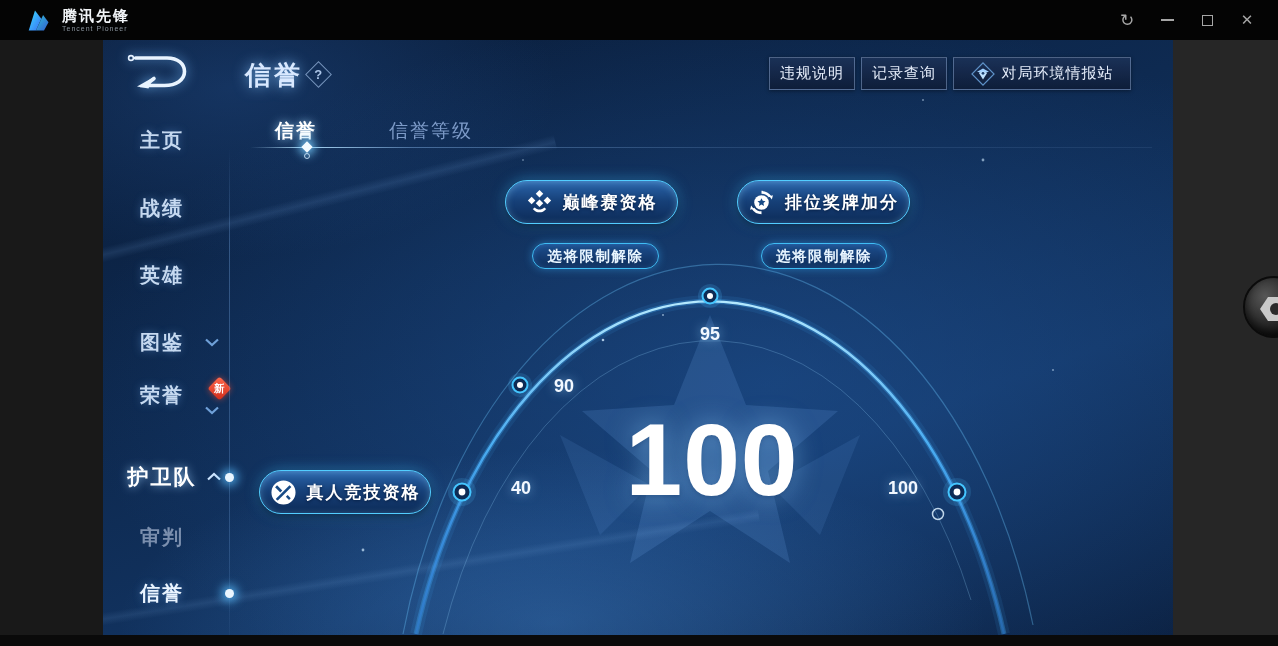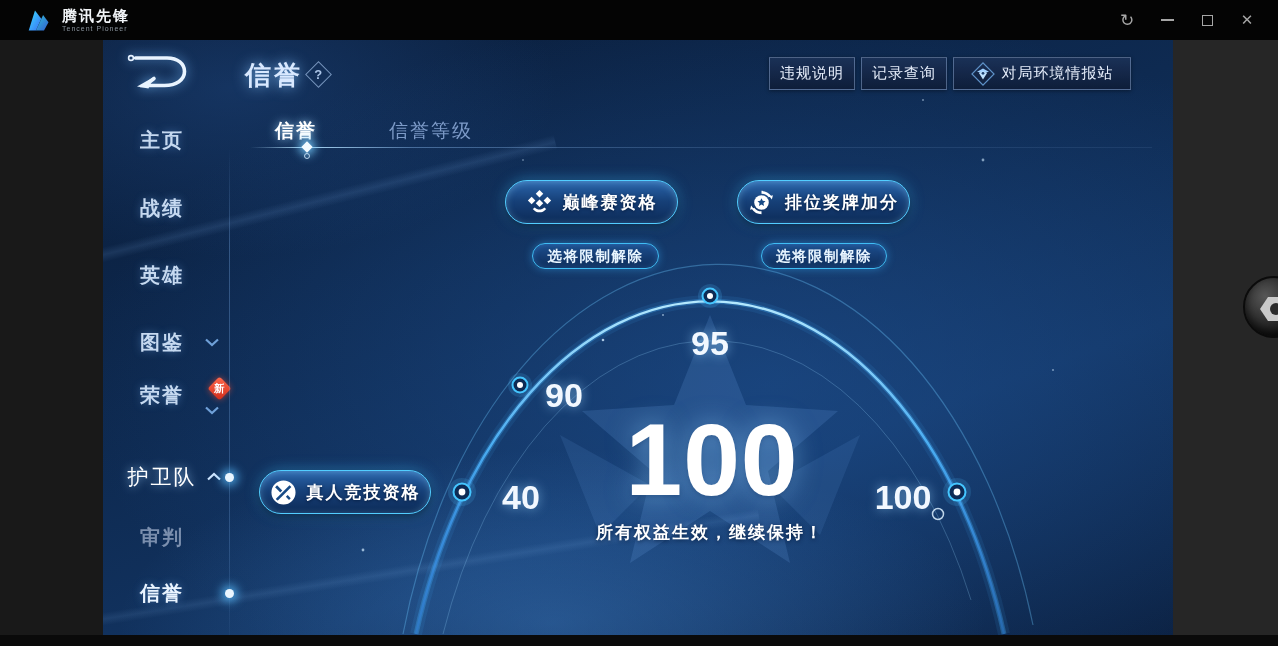--- a/index.html
+++ b/index.html
@@ -37,21 +37,21 @@
     background:linear-gradient(180deg,transparent 46%, rgba(140,190,250,.12) 50%, transparent 54%); }
   .streak.s2 { left:-40px; top:420px; width:700px; height:220px; transform:rotate(-9deg);
     background:linear-gradient(180deg,transparent 47%, rgba(150,200,255,.10) 50%, transparent 53%); }
 
   
   .nav-logo { position:absolute; left:22px; top:10px; width:76px; height:48px;
     filter:drop-shadow(0 0 6px rgba(120,190,255,.8)); }
   .nav-item { position:absolute; left:0; width:118px; text-align:center; font-size:20px;
     color:#c6d9f0; letter-spacing:2px; cursor:pointer;
     text-shadow:0 0 8px rgba(110,170,240,.45); white-space:nowrap;font-weight:bold; }
-  .nav-item.hl { color:#ffffff; font-weight:normal; font-size:21px;
+  .nav-item.hl { color:#ffffff; font-weight:bold; font-size:21px;
     text-shadow:0 0 10px rgba(160,210,255,.8); }
   .nav-item.dim { color:#7b8fae; text-shadow:none; }
   .nav-item.sel { color:#eaf4ff; }
   .chev { position:absolute; width:14px; height:9px; }
   .rail { position:absolute; left:126px; top:108px; width:1px; height:487px;
     background:linear-gradient(180deg, rgba(120,170,230,0), rgba(120,170,230,.35) 20%, rgba(120,170,230,.25) 80%, rgba(120,170,230,.05)); }
   .rail-dot { position:absolute; width:9px; height:9px; border-radius:50%; background:#eaf6ff;
     box-shadow:0 0 10px 4px rgba(90,190,255,.75); }
   .badge-new { position:absolute; left:108px; top:340px; width:17px; height:17px;
     transform:rotate(45deg); border-radius:3px;
@@ -92,21 +92,21 @@
     box-shadow:0 3px 9px rgba(0,8,24,.6), 0 0 13px rgba(64,190,255,.5), inset 0 1px 7px rgba(150,220,255,.35);
     text-shadow:0 1px 3px rgba(0,20,50,.8); white-space:nowrap; }
   .pill { position:absolute; display:flex; align-items:center; justify-content:center;
     border-radius:14px; cursor:pointer; color:#e8f5ff; font-size:14.5px; letter-spacing:1.5px; font-weight:bold;
     background:linear-gradient(180deg,#1d4f8f,#0d2c59);
     border:1px solid #3fbdf5; box-shadow:0 0 9px rgba(60,180,255,.45), inset 0 0 6px rgba(80,170,255,.3);
     white-space:nowrap; }
 
   
   .arc-svg { position:absolute; left:0; top:0; width:1070px; height:595px; pointer-events:none; }
-  .tick { position:absolute; font-size:34px; font-weight:bold; color:#f2f8ff; text-align:center;
+  .tick { position:absolute; font-size:18px; font-weight:bold; color:#f2f8ff; text-align:center;
     text-shadow:0 0 11px rgba(150,210,255,.65); pointer-events:none; }
   .big-score { position:absolute; left:474px; top:368px; width:270px; text-align:center;
     font-size:102px; font-weight:bold; color:#ffffff; line-height:104px; letter-spacing:1px;
     text-shadow:0 0 26px rgba(140,205,255,.55), 0 2px 4px rgba(10,40,90,.5); pointer-events:none; }
   .status-text { position:absolute; left:447px; top:481px; width:320px; text-align:center;
     font-size:17px; font-weight:bold; color:#ffffff; letter-spacing:2px;
     text-shadow:0 1px 4px rgba(0,20,50,.8); }
 
   
   .assist-ball { position:absolute; left:1243px; top:276px; width:62px; height:62px; border-radius:50%;
@@ -270,21 +270,20 @@
     </g>
     <circle cx="835" cy="474" r="5.5" fill="none" stroke="rgba(220,240,255,.85)" stroke-width="1.5"></circle>
   </svg>
 
   <div class="tick" style="left:395px; top:438px; width:46px">40</div>
   <div class="tick" style="left:438px; top:336px; width:46px">90</div>
   <div class="tick" style="left:584px; top:284px; width:46px">95</div>
   <div class="tick" style="left:767px; top:438px; width:66px">100</div>
 
   <div class="big-score">100</div>
-  <div class="status-text">所有权益生效，继续保持！</div>
 
   <div class="perk" style="left:402px; top:140px; width:173px; height:44px">
     <svg width="27" height="27" viewBox="0 0 26 26">
       <g fill="#fff">
         <path d="M13 1l3.6 3.6L13 8.2 9.4 4.6z"></path>
         <path d="M5.4 7.4L9 11l-3.6 3.6L1.8 11z"></path>
         <path d="M20.6 7.4L24.2 11l-3.6 3.6L17 11z"></path>
         <path d="M13 10.2l3.6 3.6L13 17.4l-3.6-3.6z"></path>
         <path d="M6.5 19.2c2.1 2.4 4.2 3.3 6.5 3.3s4.4-.9 6.5-3.3l-2-1.4c-1.3 1.4-2.8 2-4.5 2s-3.2-.6-4.5-2z"></path>
       </g>

